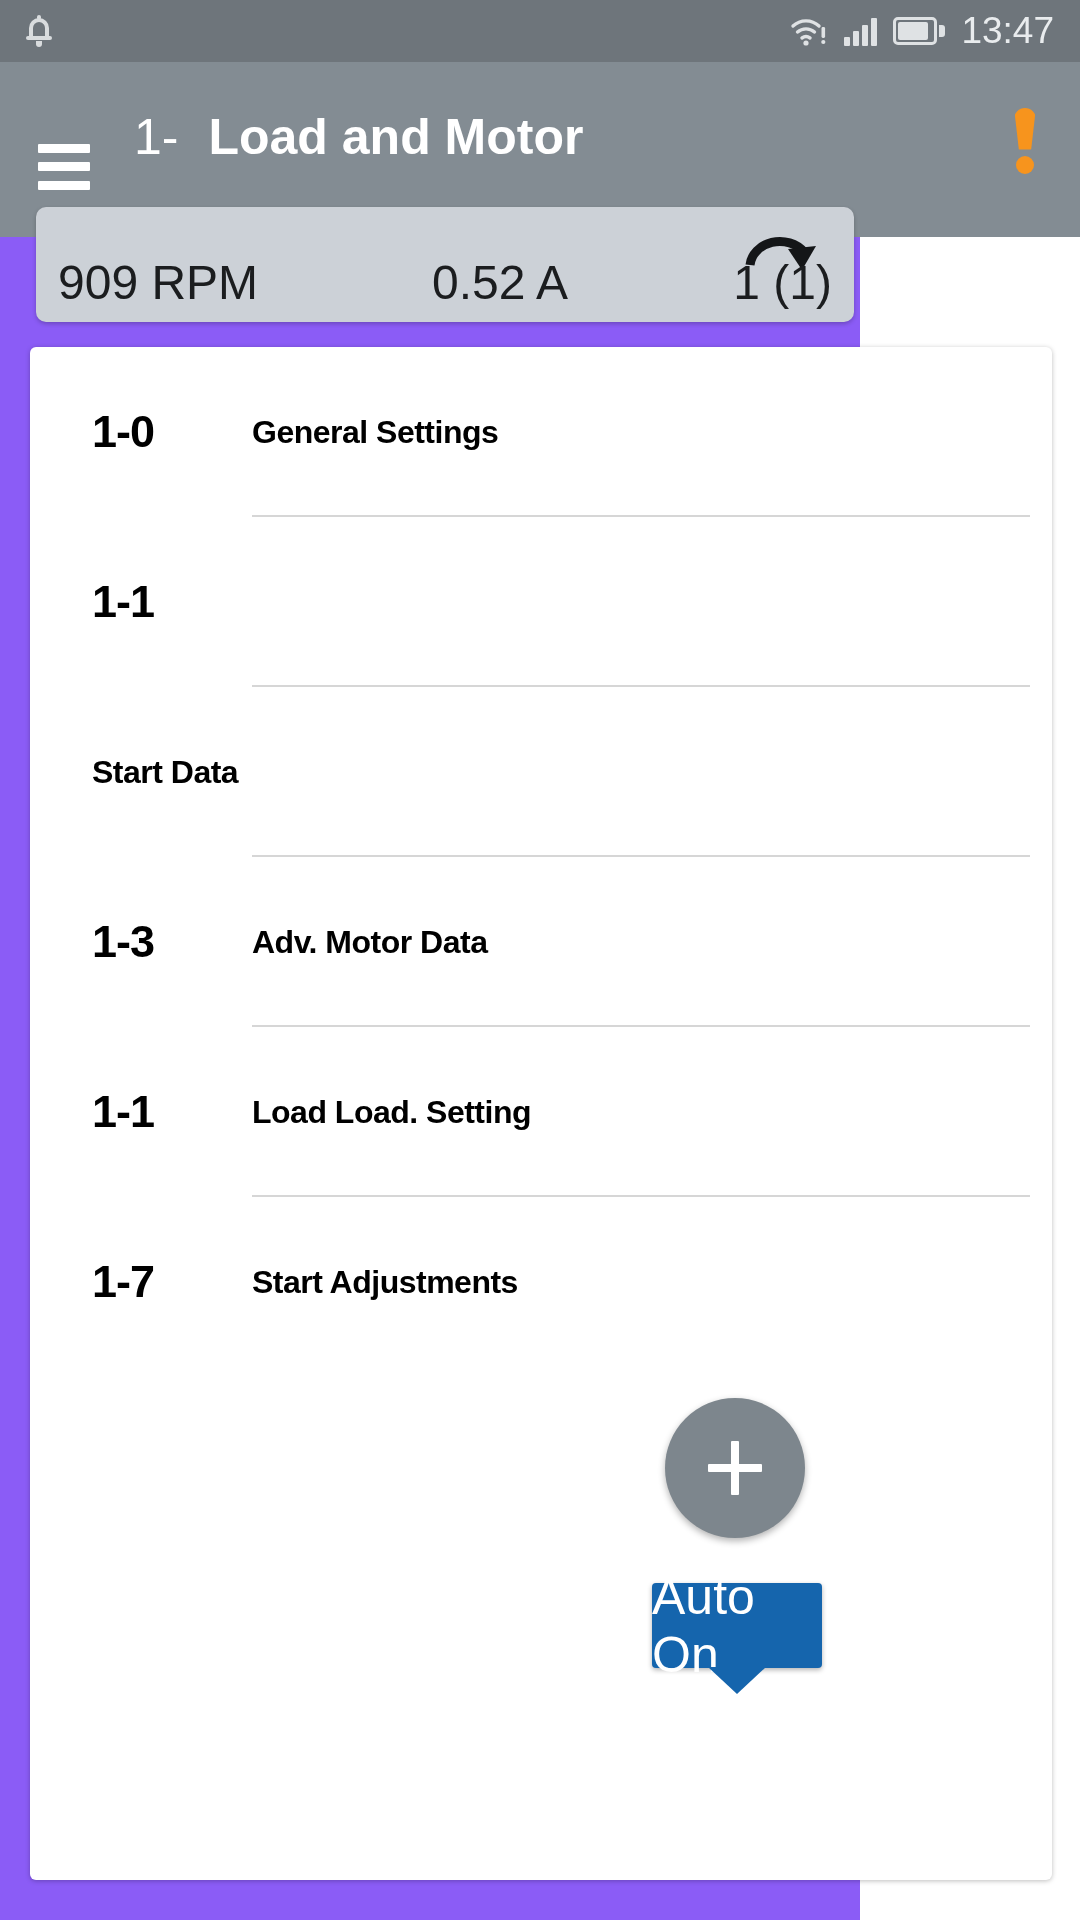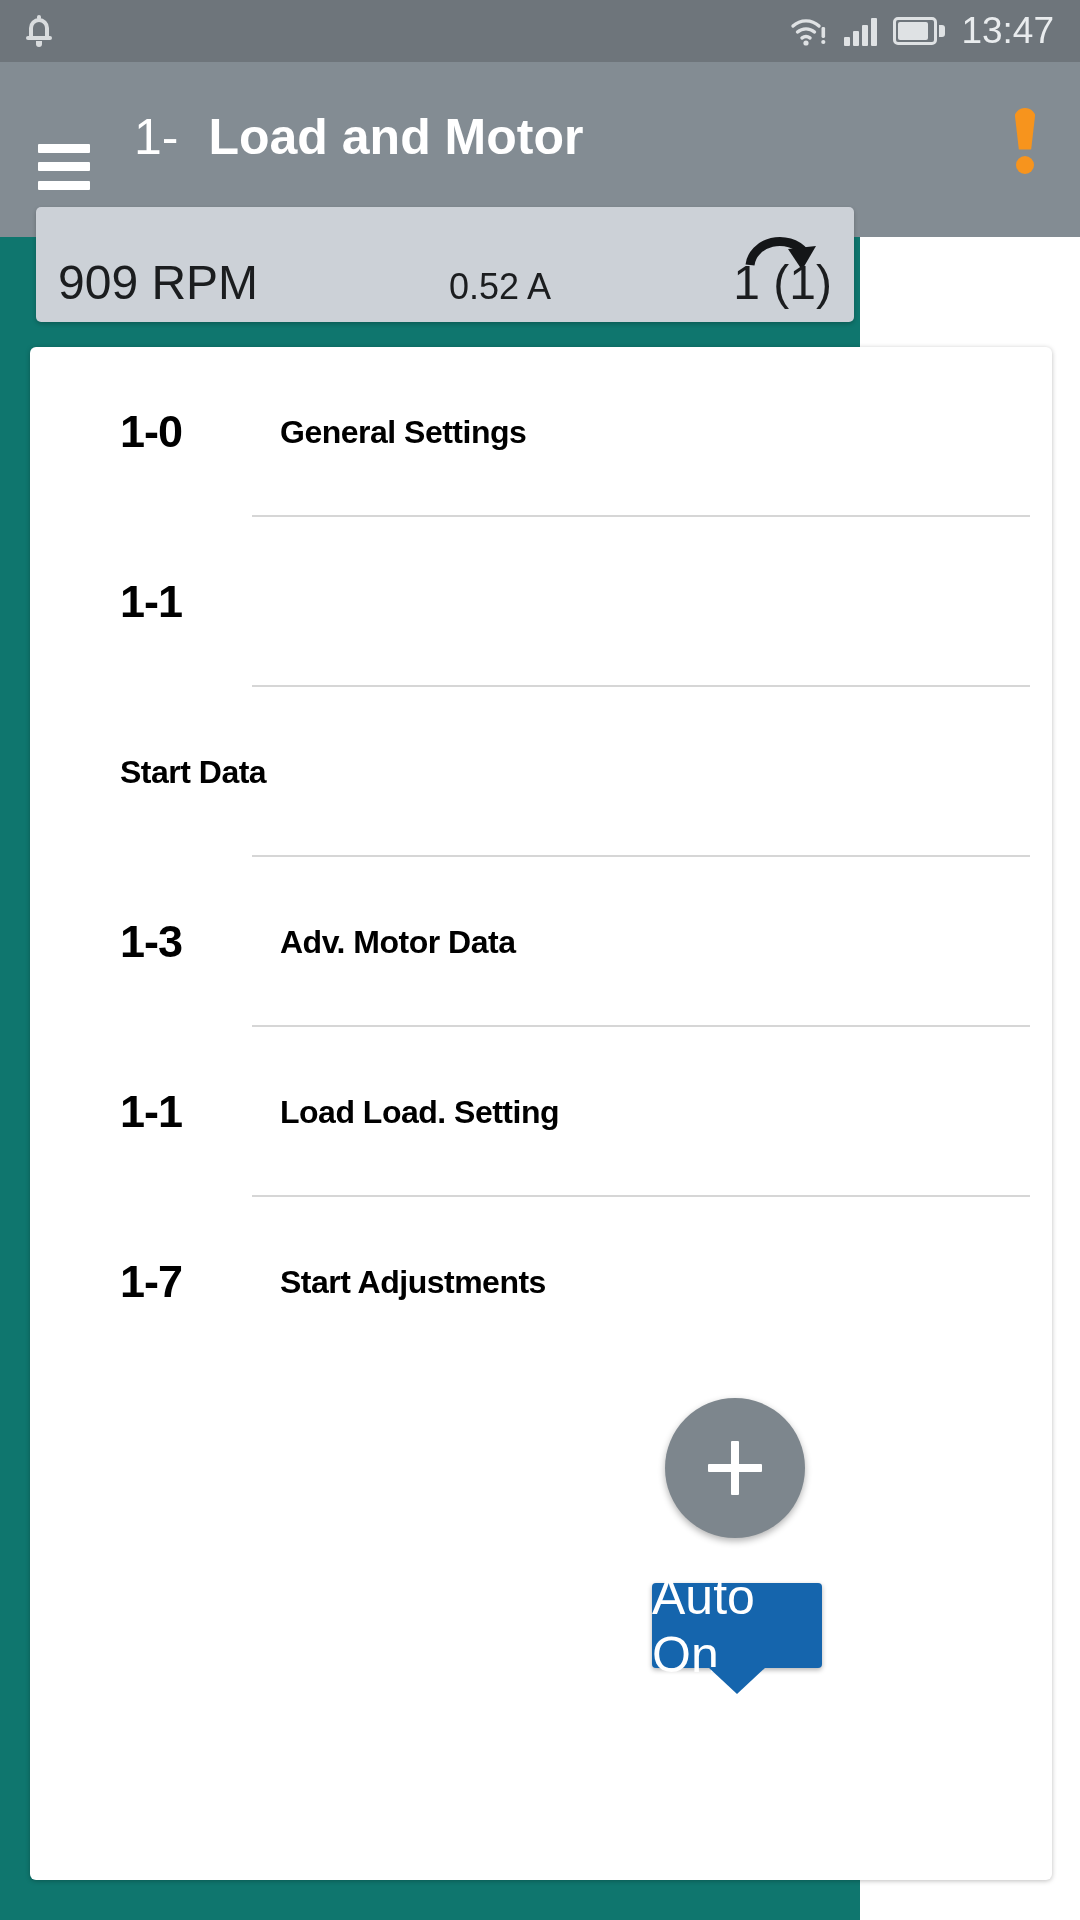--- a/index.html
+++ b/index.html
@@ -2,21 +2,21 @@
 <html><head>
 <meta charset="utf-8">
 <style>
   * { margin:0; padding:0; box-sizing:border-box; }
   html, body {
     width:1080px; height:1920px;
     background:#ffffff;
     font-family:"Liberation Sans", sans-serif;
     overflow:hidden;
   }
-  #screen { position:relative; width:860px; height:1920px; background:#0f766e; }
+  #screen { position:relative; width:860px; height:1920px; background:#8b5cf6; }
 
   
   .status-bar{
     position:absolute; top:0; left:0; width:1080px; height:62px;
     background:#6e757b; display:flex; align-items:center;
     padding:0 26px; color:#e6e9ea;
   }
   .status-left{ display:flex; align-items:center; flex:1; }
   .status-right{ display:flex; align-items:center; gap:16px; }
   .bell{ width:26px; height:32px; position:relative; }
@@ -82,46 +82,46 @@
     clip-path:polygon(0% 0%,100% 0%,78% 100%,22% 100%);
   }
   .warn .dot{
     position:absolute; left:8px; top:48px; width:18px; height:18px;
     background:#f7941d; border-radius:50%;
   }
 
   
   .readout{
     position:absolute; top:207px; left:36px; width:818px; height:115px;
-    background:#ccd1d7; border-radius:5px;
+    background:#ccd1d7; border-radius:10px;
     box-shadow:0 2px 4px rgba(0,0,0,.22);
   }
   .readout .row{
     position:absolute; left:0; bottom:12px; width:100%;
     display:flex; align-items:baseline; padding:0 22px;
   }
   .readout .rpm{ font-size:48px; color:#1b1d1f; width:300px; }
-  .readout .amp{ font-size:36px; color:#1b1d1f; flex:1; text-align:center;
+  .readout .amp{ font-size:48px; color:#1b1d1f; flex:1; text-align:center;
                  padding-right:40px; }
   .readout .cnt{ font-size:48px; color:#1b1d1f; text-align:right; min-width:150px; }
   .rot-arrow{
     position:absolute; right:36px; top:12px; width:76px; height:56px;
   }
 
   
   .card{
     position:absolute; top:347px; left:30px; width:1022px; height:1533px;
     background:#ffffff; border-radius:6px;
     box-shadow:0 1px 5px rgba(0,0,0,.26);
     overflow:hidden;
   }
   .list{ position:relative; width:100%; height:100%; }
   .row-item{
     position:relative; height:170px; display:flex; align-items:center;
-    padding-left:90px; cursor:pointer;
+    padding-left:62px; cursor:pointer;
   }
   .row-item .code{
     font-size:45px; font-weight:700; color:#000; width:160px; flex:none;
     letter-spacing:-1px;
   }
   .row-item .label{
     font-size:32px; font-weight:700; color:#000; letter-spacing:-0.5px;
   }
   .divider{
     position:absolute; left:222px; right:22px; bottom:0; height:2px;

